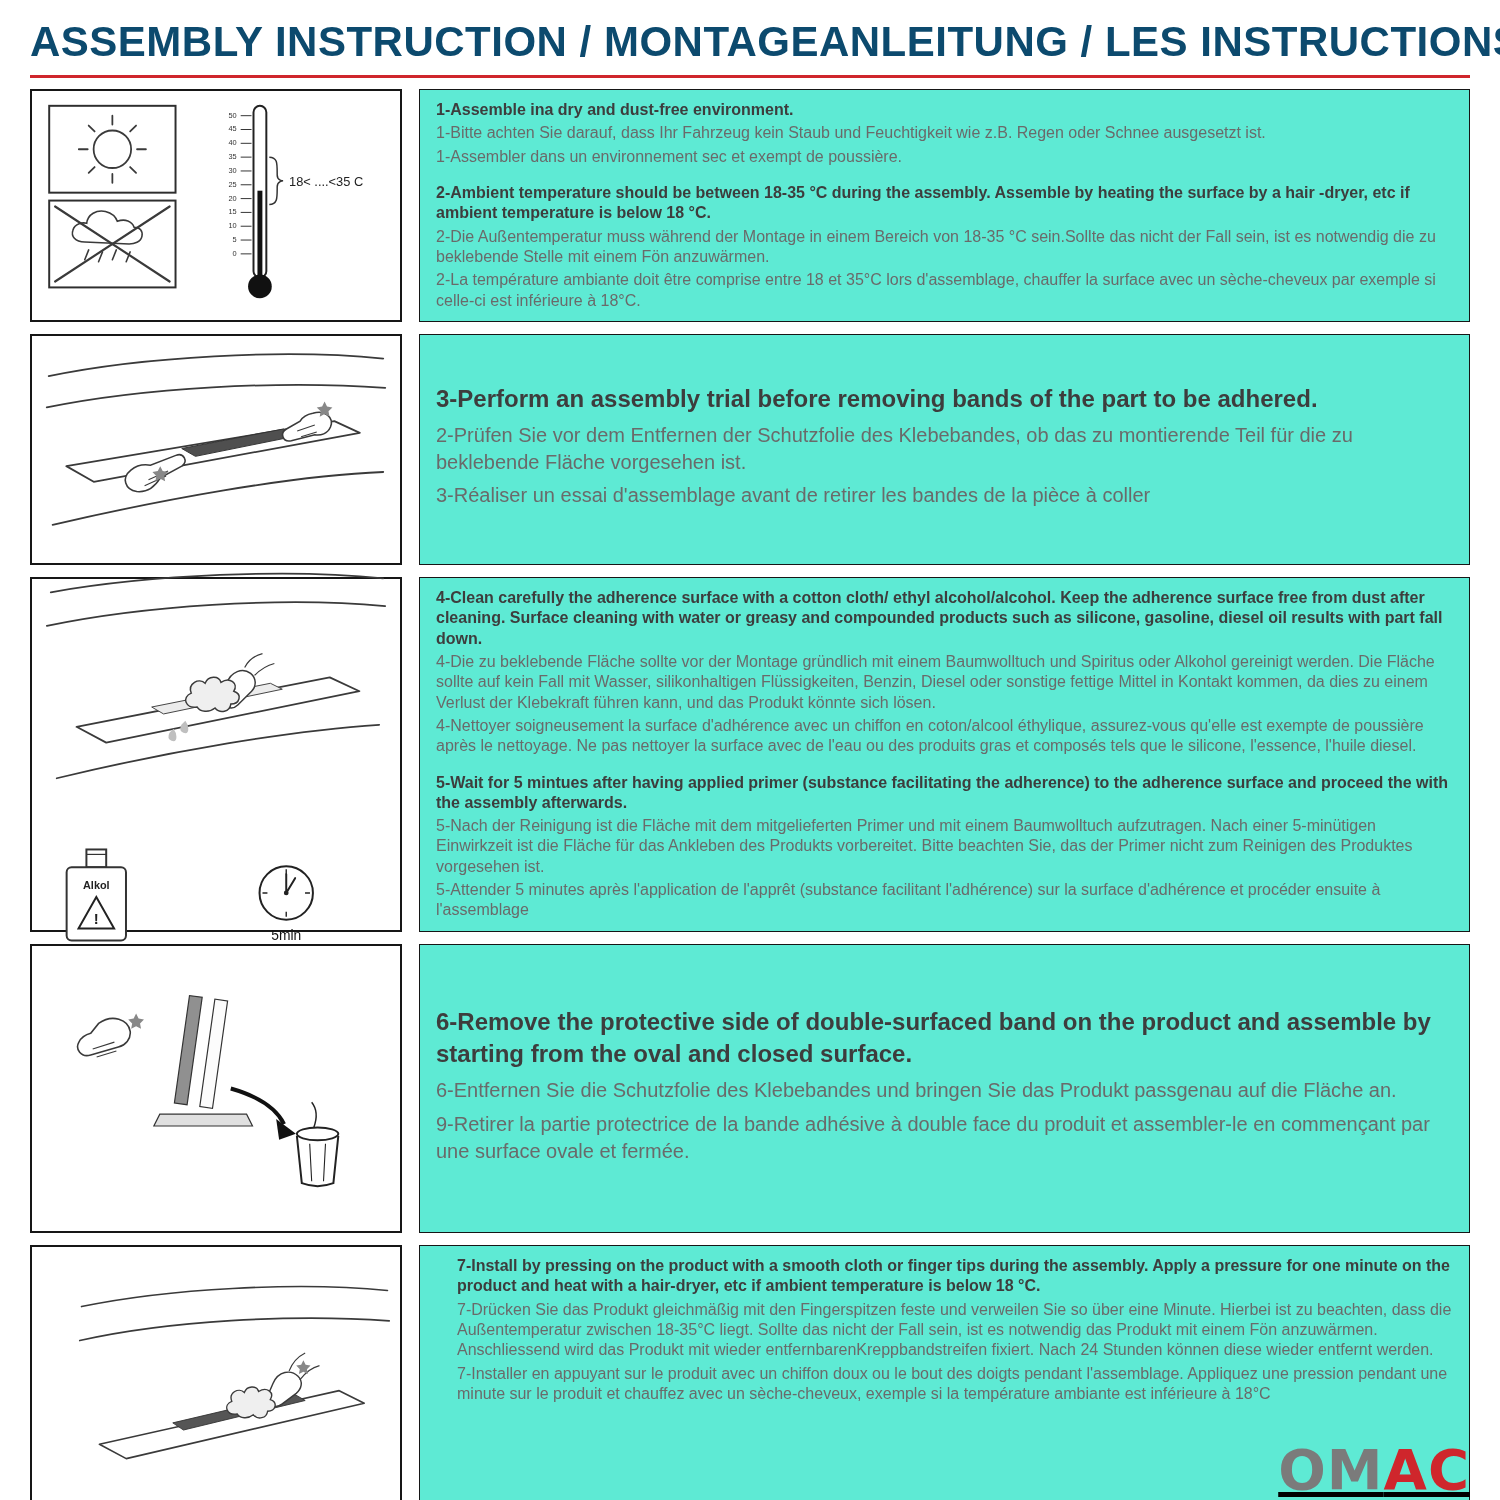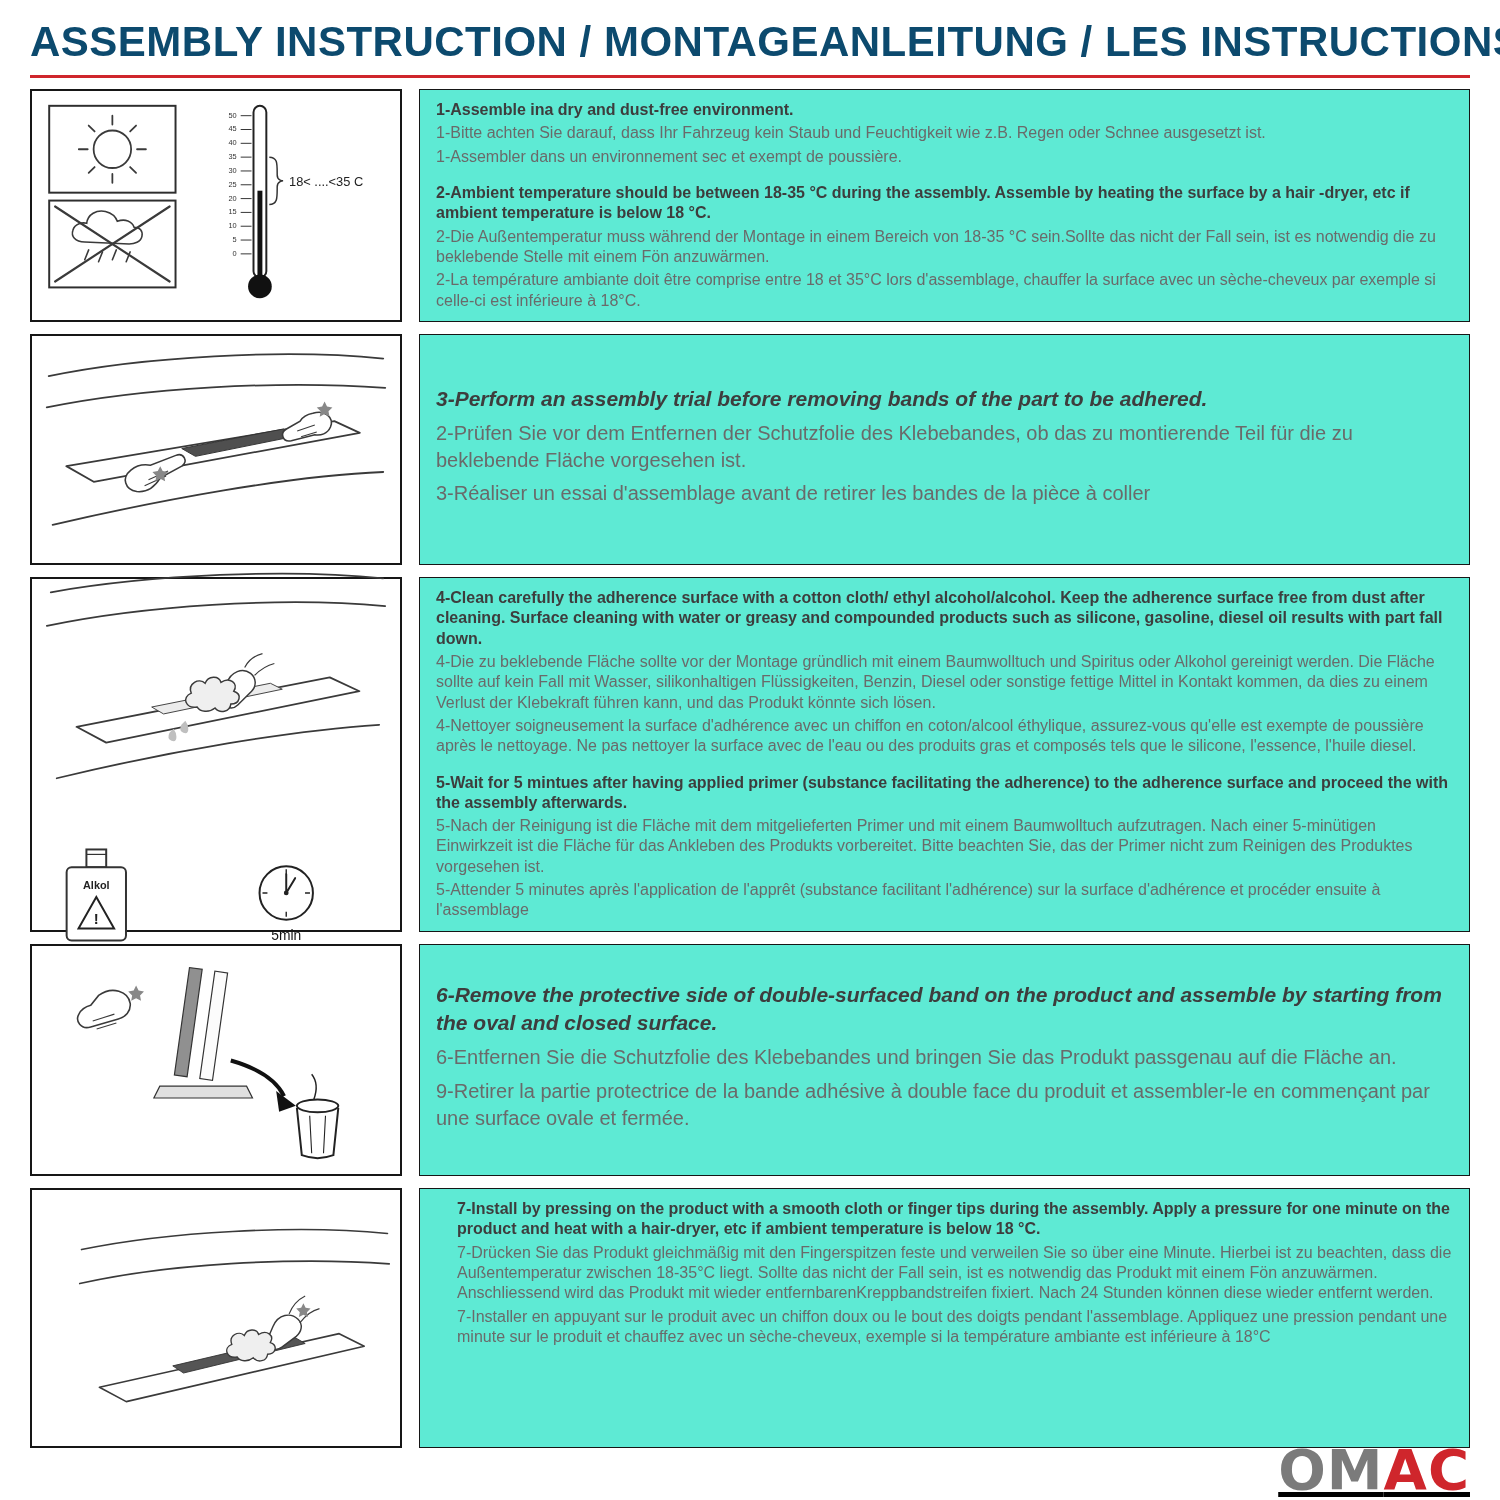--- a/index.html
+++ b/index.html
@@ -6,27 +6,27 @@
   body{width:1500px;height:1500px;font-family:"Liberation Sans",sans-serif;position:relative;overflow:hidden;}
   .page{position:relative;width:1500px;height:1500px;padding:12px 30px;box-sizing:border-box;}
   .page-title{color:#0c4a6e;font-size:42px;font-weight:700;letter-spacing:.5px;margin:6px 0 9px 0;white-space:nowrap;}
   .title-rule{height:3px;background:#cf262c;margin:0 0 11px 0;}
   .row{display:flex;gap:17px;margin-bottom:12px;}
   figure.imgbox{margin:0;flex:0 0 372px;width:372px;border:2px solid #161616;box-sizing:border-box;background:#fff;display:flex;align-items:center;justify-content:center;}
   .textbox{flex:1;border:1.5px solid #161616;box-sizing:border-box;padding:10px 16px;background:#5eead4;}
   .r1 .imgbox,.r1 .textbox{height:233px;}
   .r2 .imgbox,.r2 .textbox{height:231px;}
   .r3 .imgbox,.r3 .textbox{height:355px;}
-  .r4 .imgbox,.r4 .textbox{height:232px;}
+  .r4 .imgbox,.r4 .textbox{height:289px;}
   .r5 .imgbox,.r5 .textbox{height:260px;padding-left:37px;}
   .t-sm{font-size:16px;line-height:1.27;}
   .t-sm p{margin:0 0 3px 0;}
   .t-lg{font-size:20px;line-height:1.34;}
   .t-lg p{margin:0 0 7px 0;}
-  .t-lg p.b{font-size:21px;font-style:italic;}
+  .t-lg p.b{font-size:24px;}
   .vcenter{display:flex;flex-direction:column;justify-content:center;}
   p.b{font-weight:700;color:#3d3d3d;}
   p.r{font-weight:400;color:#6a6a6a;}
   p.gap{margin-top:16px;}
   svg{display:block;}
   .logo{position:absolute;right:30px;bottom:2px;font-family:"DejaVu Sans",sans-serif;font-weight:900;font-size:56px;letter-spacing:1px;line-height:1;text-decoration:underline;}
   .logo .om{color:#7b7b7b;}
   .logo .ac{color:#cf262c;}
 </style>
 </head>

